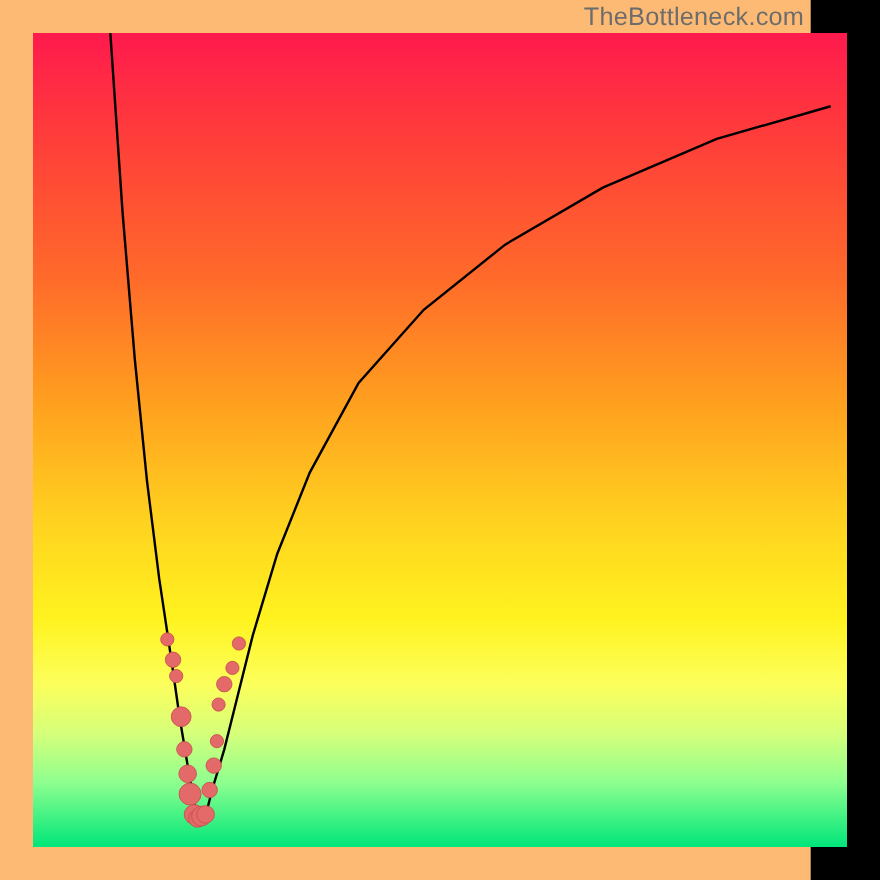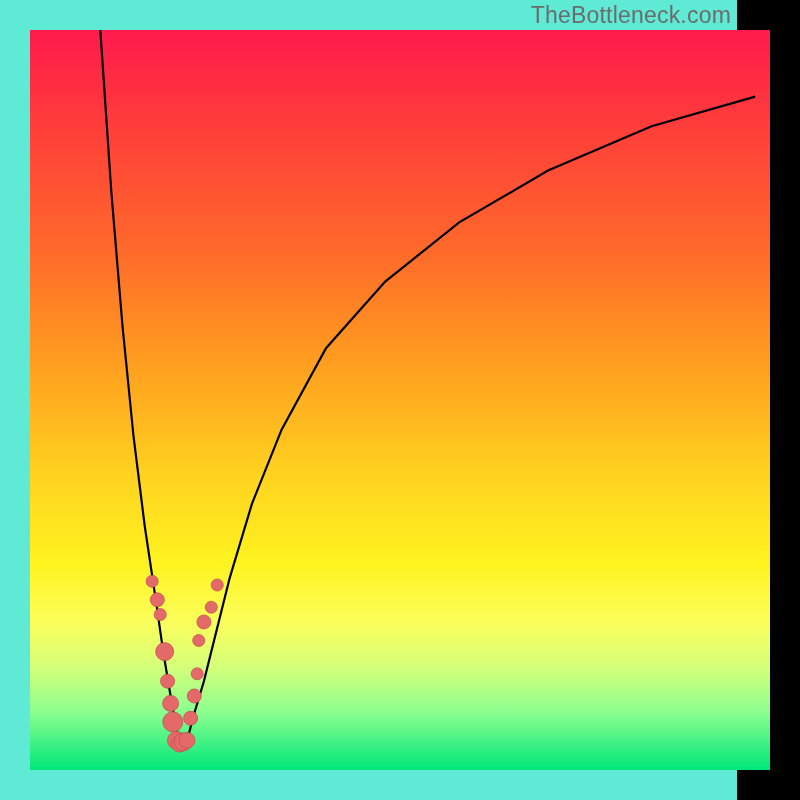--- a/index.html
+++ b/index.html
@@ -10,21 +10,21 @@
     background: #000;
     overflow: hidden;
     font-family: Arial, Helvetica, sans-serif;
   }
   .frame {
     position: absolute;
     left: 0;
     top: 0;
     width: 737px;
     height: 800px;
-    background: #5eead4;
+    background: #fdba74;
   }
   .plot-area {
     position: absolute;
     left: 30px;
     top: 30px;
     width: 740px;
     height: 740px;
     background: linear-gradient(
       to bottom,
       #ff1a4d 0%,

